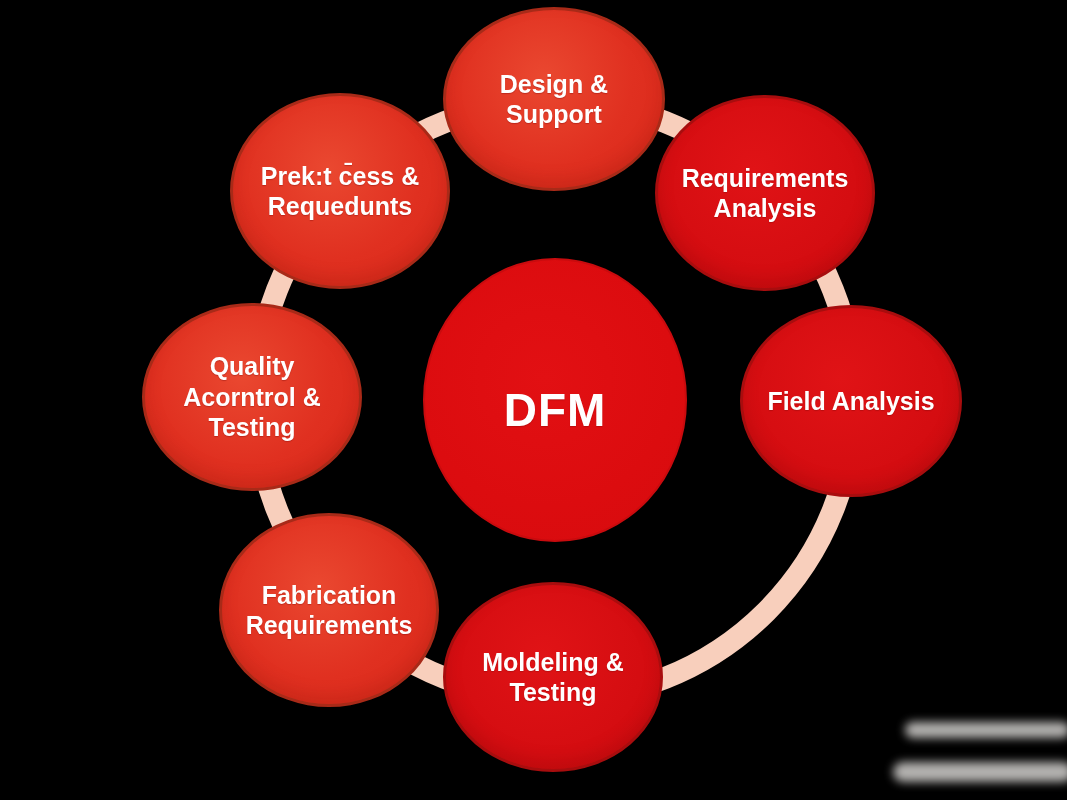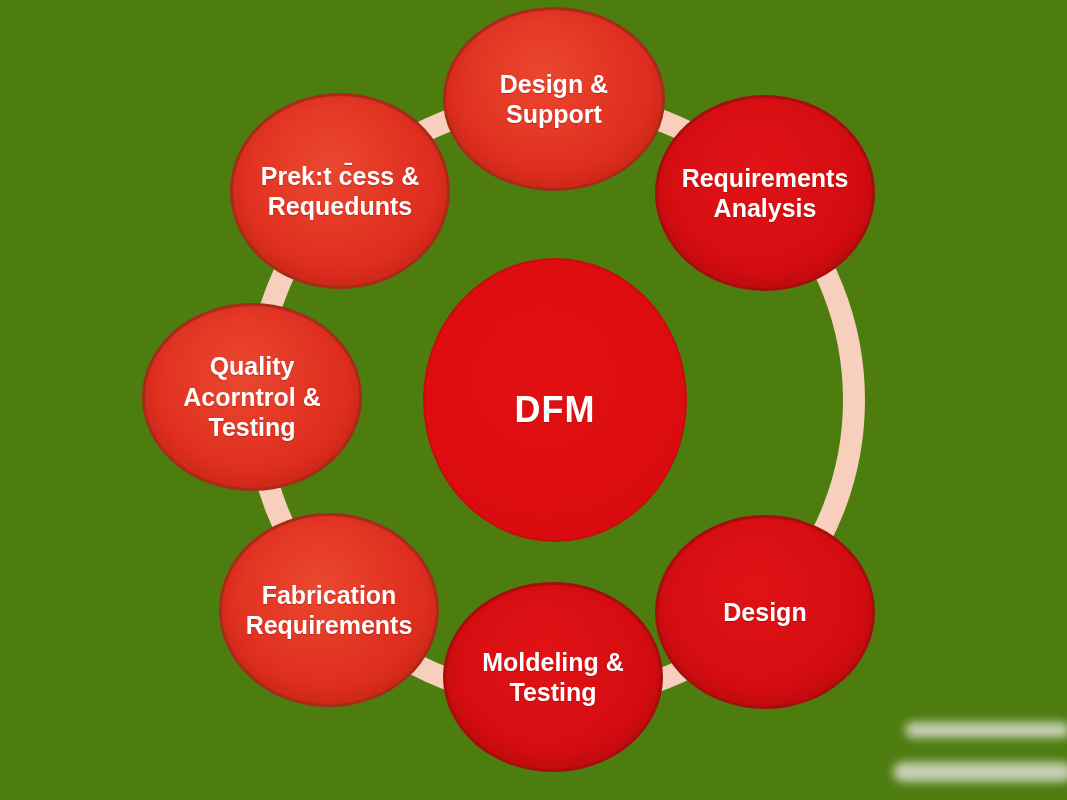--- a/index.html
+++ b/index.html
@@ -5,21 +5,21 @@
   html, body {
     margin: 0;
     padding: 0;
     background: #ffffff;
     font-family: "Liberation Sans", sans-serif;
   }
   .stage {
     position: relative;
     width: 1067px;
     height: 800px;
-    background: #4d7c0f;
+    background: #000000;
     overflow: hidden;
   }
   
   .ring {
     position: absolute;
     left: 245px;
     top: 90px;
     width: 620px;
     height: 620px;
     border: 22px solid #f8cfbc;
@@ -53,21 +53,21 @@
   .node.deep {
     background: radial-gradient(circle at 45% 38%, #e01316 0%, #d50d11 60%, #cf0b0f 100%);
     border: 3px solid #a80d0e;
     box-shadow: inset 0 -8px 16px rgba(100,5,5,0.18);
   }
   .node.center {
     background: radial-gradient(circle at 46% 42%, #e21013 0%, #dc0c0f 60%, #d60b0e 100%);
     border: 2px solid #c90b0e;
   }
   .node.center .label {
-    font-size: 36px;
+    font-size: 46px;
     letter-spacing: 1px;
     margin-top: 20px;
   }
   
   .pos-top          { left: 443px; top:   7px; width: 222px; height: 184px; }
   .pos-top-right    { left: 655px; top:  95px; width: 220px; height: 196px; }
   .pos-right        { left: 740px; top: 305px; width: 222px; height: 192px; }
   .pos-bottom-right { left: 655px; top: 515px; width: 220px; height: 194px; }
   .pos-bottom       { left: 443px; top: 582px; width: 220px; height: 190px; }
   .pos-bottom-left  { left: 219px; top: 513px; width: 220px; height: 194px; }
@@ -95,24 +95,24 @@
   <div class="node light pos-top">
     <span class="label">Design &amp;
 Support</span>
   </div>
 
   <div class="node deep pos-top-right">
     <span class="label">Requirements
 Analysis</span>
   </div>
 
+  <div class="node deep pos-right">
+    <span class="label">Field Analysis</span>
+  </div>
 
-  <div class="node deep pos-bottom-right">
-    <span class="label">Design</span>
-  </div>
 
   <div class="node deep pos-bottom">
     <span class="label">Moldeling &amp;
 Testing</span>
   </div>
 
   <div class="node light pos-bottom-left">
     <span class="label">Fabrication
 Requirements</span>
   </div>

